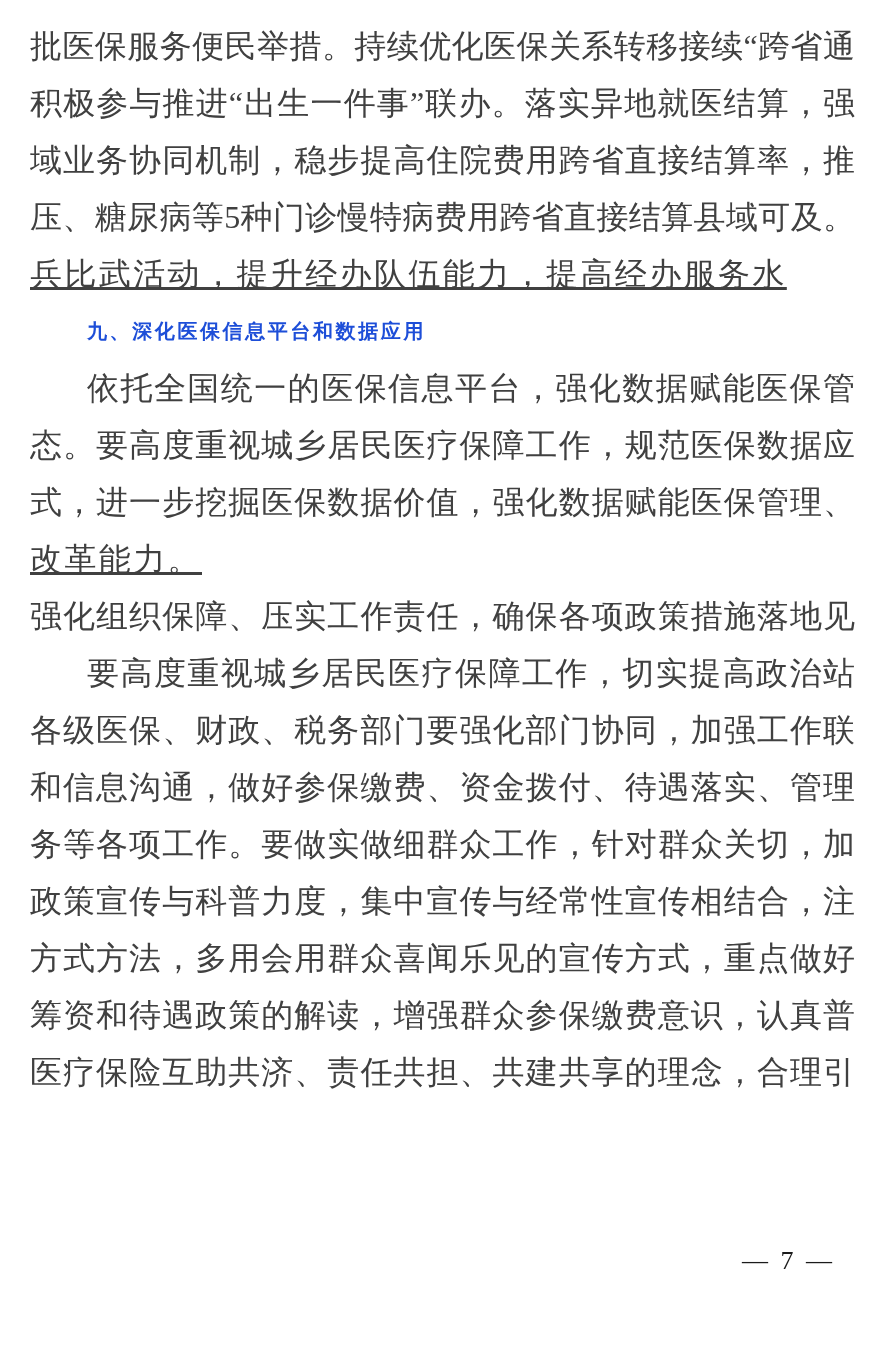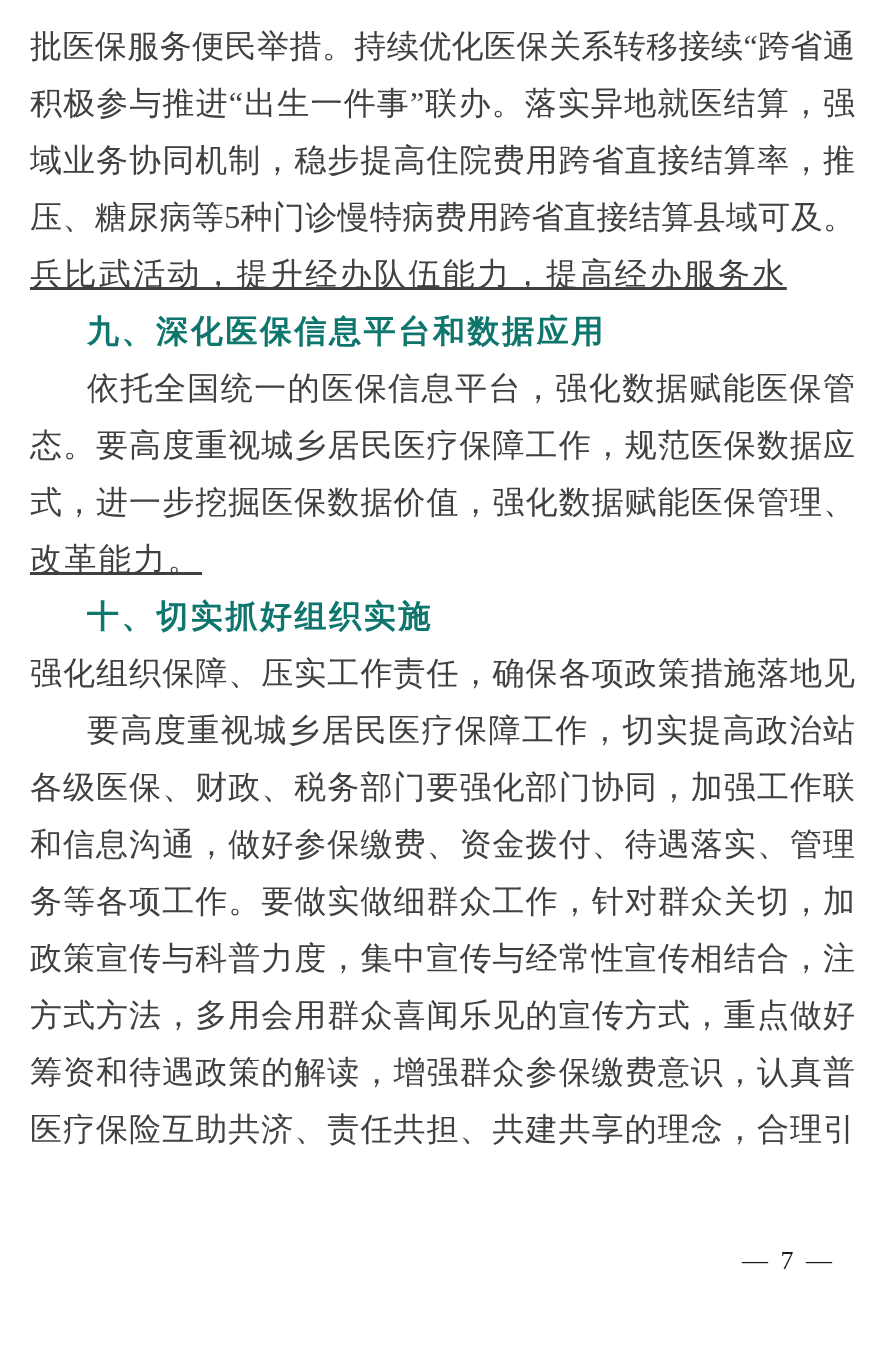--- a/index.html
+++ b/index.html
@@ -38,23 +38,23 @@
     text-align: left;
     letter-spacing: 2.4px;
     text-decoration: underline;
   }
   
   .ind { padding-left: 57px; }
   
   .hd {
     font-family: "Liberation Sans", "DejaVu Sans", sans-serif;
     font-weight: 700;
-    font-size: 32px;
+    font-size: 20px;
     letter-spacing: 2.6px;
-    color: #0f766e;
+    color: #1d4ed8;
   }
   .pageno {
     position: absolute;
     top: 1246px; right: 46px;
     font-family: "Liberation Serif", "DejaVu Serif", serif;
     font-size: 26px;
     letter-spacing: 3px;
     color: #1b1b1b;
   }
 </style>
@@ -66,21 +66,20 @@
     <div class="ln jf">批医保服务便民举措。持续优化医保关系转移接续“跨省通办”，</div>
     <div class="ln jf">积极参与推进“出生一件事”联办。落实异地就医结算，强化跨区</div>
     <div class="ln jf">域业务协同机制，稳步提高住院费用跨省直接结算率，推进高血</div>
     <div class="ln jf">压、糖尿病等5种门诊慢特病费用跨省直接结算县域可及。强化两</div>
     <div class="ln lf">兵比武活动，提升经办队伍能力，提高经办服务水平。</div>
     <div class="ln hd ind">九、深化医保信息平台和数据应用</div>
     <div class="ln jf ind">依托全国统一的医保信息平台，强化数据赋能医保管理、移</div>
     <div class="ln jf">态。要高度重视城乡居民医疗保障工作，规范医保数据应用模</div>
     <div class="ln jf">式，进一步挖掘医保数据价值，强化数据赋能医保管理、服务、</div>
     <div class="ln lf">改革能力。</div>
-    <div class="ln hd ind">十、切实抓好组织实施</div>
     <div class="ln jf">强化组织保障、压实工作责任，确保各项政策措施落地见效。</div>
     <div class="ln jf ind">要高度重视城乡居民医疗保障工作，切实提高政治站位、</div>
     <div class="ln jf">各级医保、财政、税务部门要强化部门协同，加强工作联动</div>
     <div class="ln jf">和信息沟通，做好参保缴费、资金拨付、待遇落实、管理服</div>
     <div class="ln jf">务等各项工作。要做实做细群众工作，针对群众关切，加大</div>
     <div class="ln jf">政策宣传与科普力度，集中宣传与经常性宣传相结合，注重</div>
     <div class="ln jf">方式方法，多用会用群众喜闻乐见的宣传方式，重点做好对</div>
     <div class="ln jf">筹资和待遇政策的解读，增强群众参保缴费意识，认真普及</div>
     <div class="ln jf">医疗保险互助共济、责任共担、共建共享的理念，合理引导</div>
   </div>

